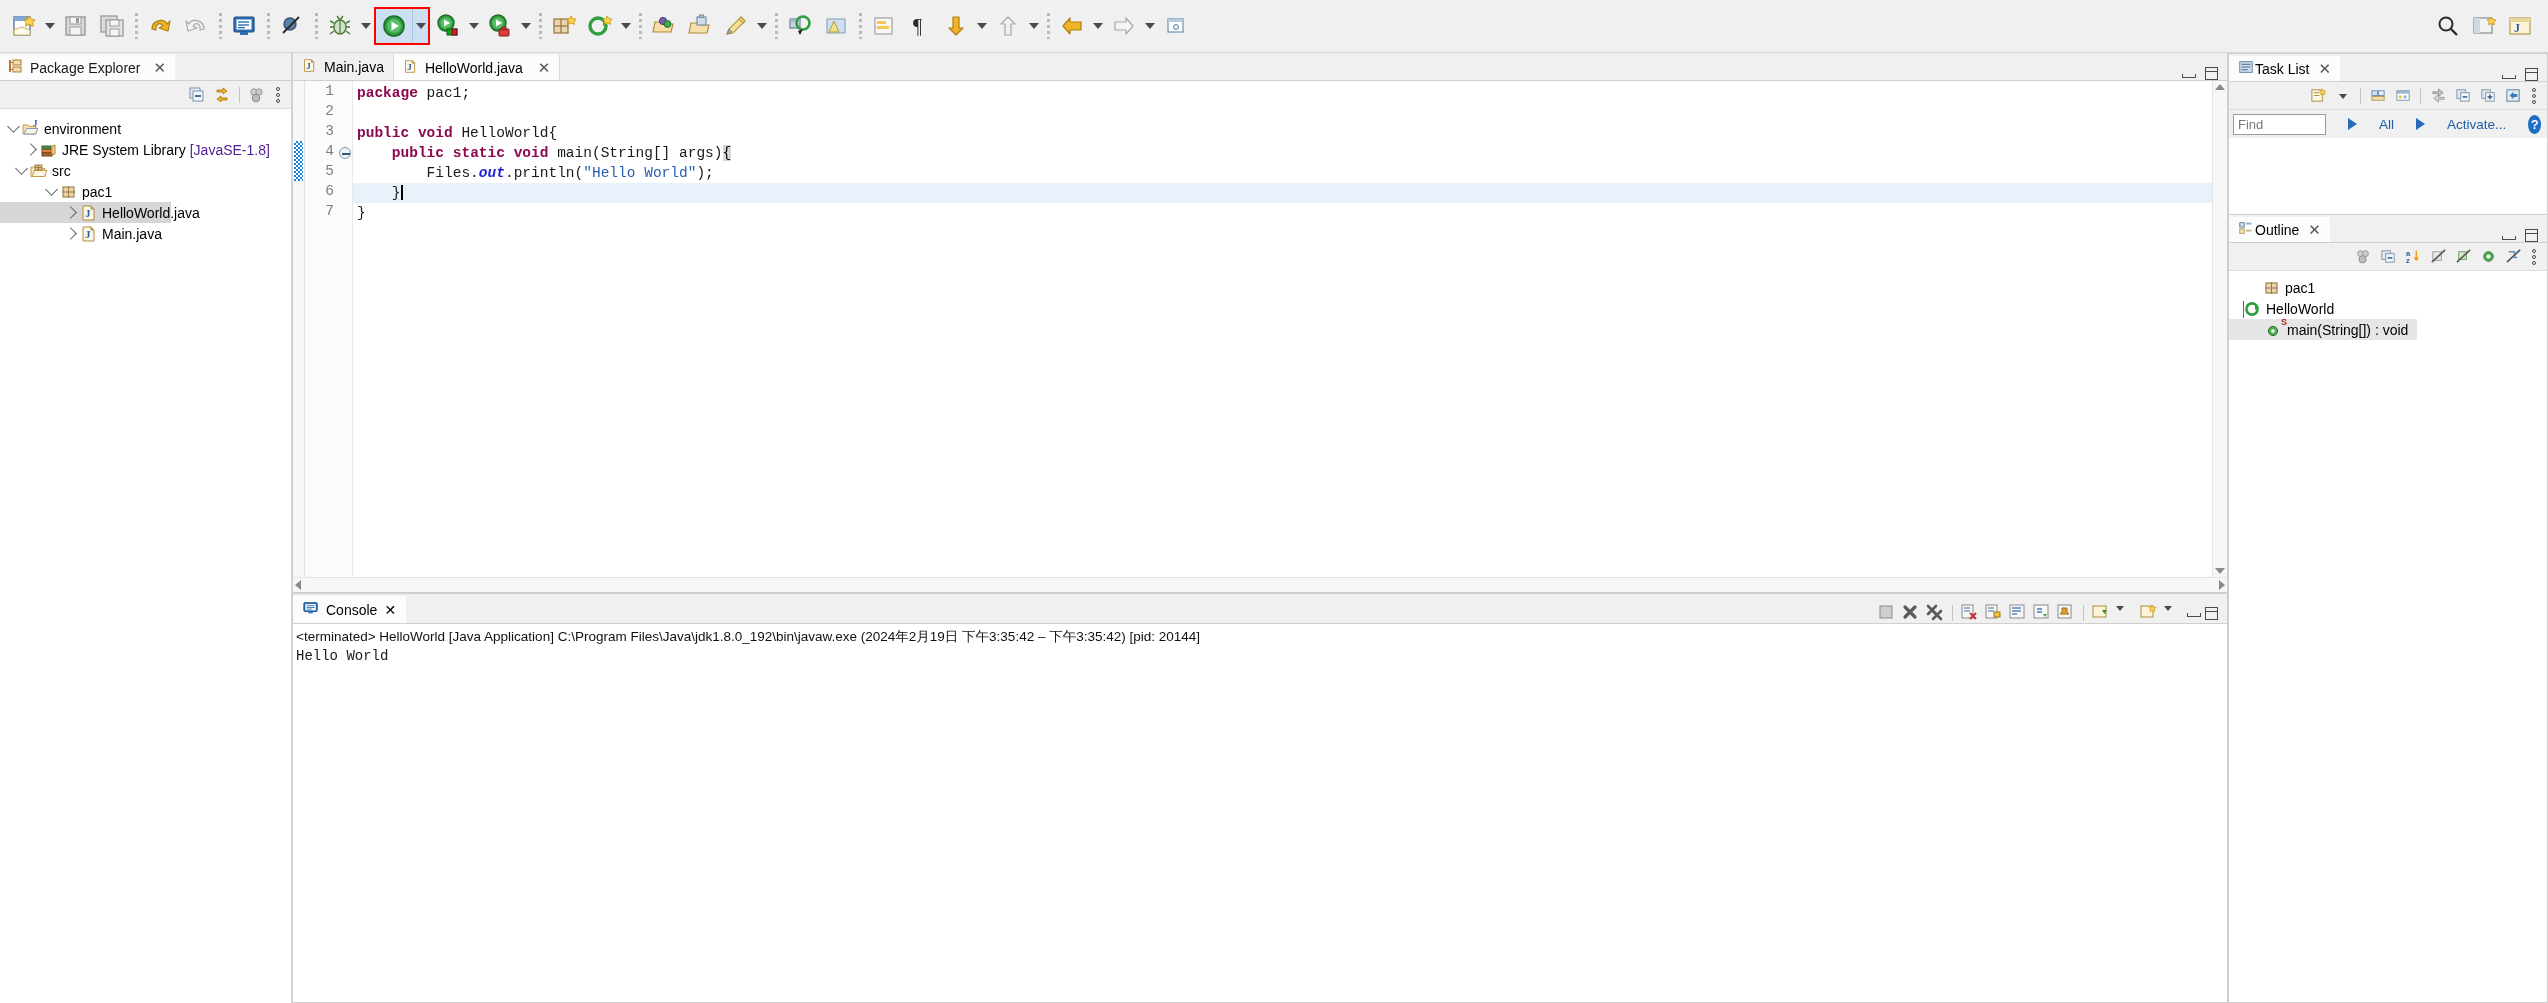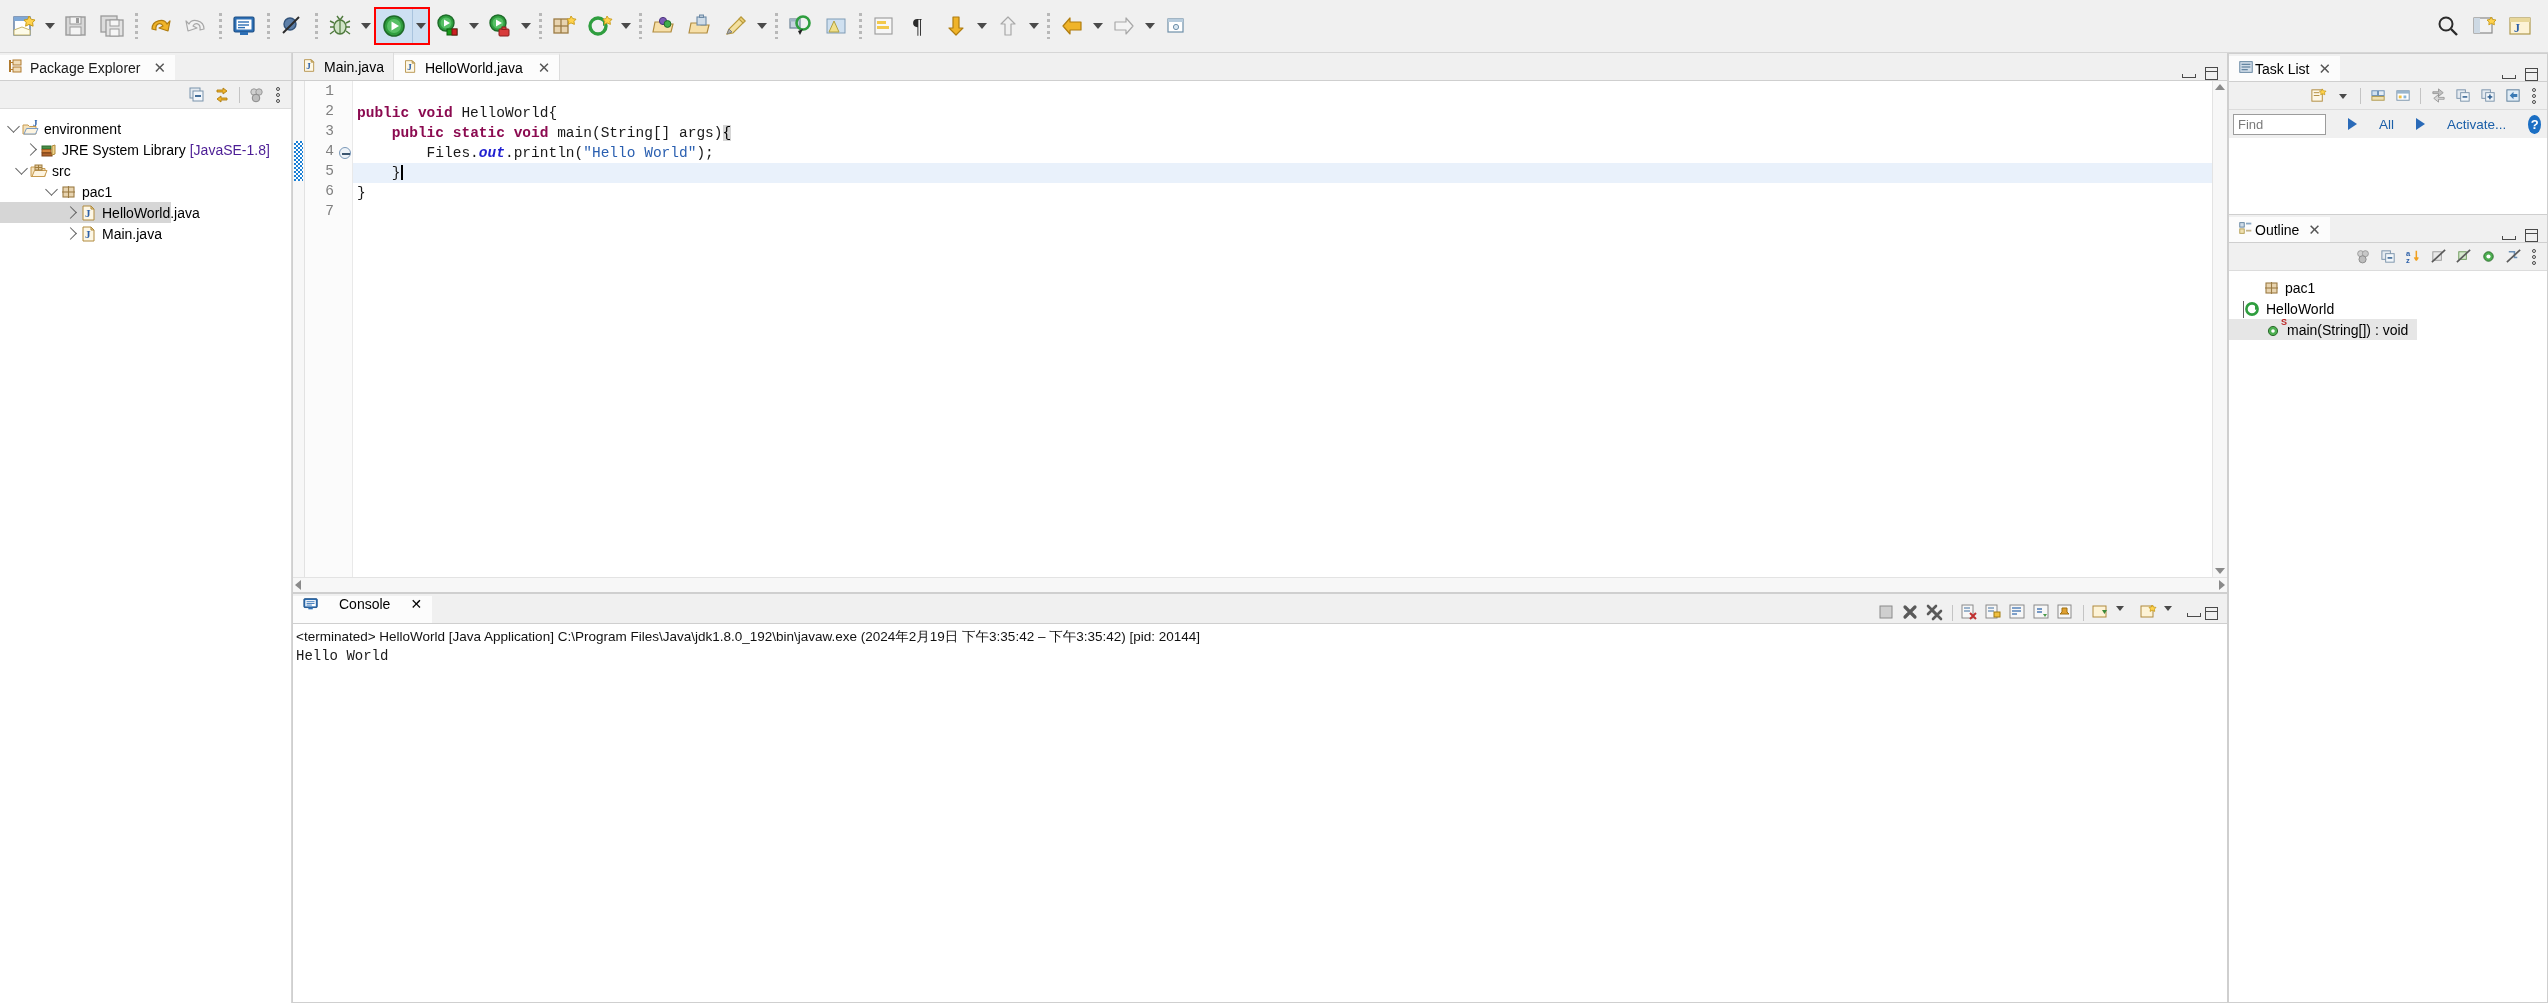--- a/index.html
+++ b/index.html
@@ -145,21 +145,21 @@
   .vscroll .ar { width:0;height:0; margin:3px 0;}
   .ar.up { border-left:5px solid transparent;border-right:5px solid transparent;border-bottom:6px solid #8a8a8a;}
   .ar.dn { border-left:5px solid transparent;border-right:5px solid transparent;border-top:6px solid #8a8a8a;}
   .hscroll { height:15px; background:#f7f7f7; border-top:1px solid #e3e3e3; display:flex; align-items:center; justify-content:space-between; padding:0 2px;}
   .ar.lf { border-top:5px solid transparent;border-bottom:5px solid transparent;border-right:6px solid #8a8a8a;}
   .ar.rt { border-top:5px solid transparent;border-bottom:5px solid transparent;border-left:6px solid #8a8a8a;}
 
   
   .console-area { flex:1; display:flex; flex-direction:column; border:1px solid #cfcfcf; background:#fff; min-height:0;}
   .cons-tabbar { height:30px; background:#f0f0f0; display:flex; align-items:flex-end; border-bottom:1px solid #cfcfcf;}
-  .cons-tab { display:flex; align-items:flex-start; gap:20px; height:29px; padding:0 10px; background:#fcfcfc; font-size:14px; border-top:2px solid #f0f0f0;}
+  .cons-tab { display:flex; align-items:center; gap:7px; height:29px; padding:0 10px; background:#fcfcfc; font-size:14px; border-top:2px solid #f0f0f0;}
   .cons-ctrl { margin-left:auto; display:flex; align-items:center; gap:4px; padding-right:9px;}
   .cons-head { font-size:13.5px; padding:4px 0 2px 3px; color:#111; white-space:nowrap;}
   .cons-body { flex:1; padding-left:3px; font-family:"Liberation Mono", monospace; font-size:14px; color:#1a1a1a; }
 
   
   .right-panel { width:320px; flex:none; display:flex; flex-direction:column; background:#f0f0f0;}
   .rp-section { display:flex; flex-direction:column; background:#fff; border:1px solid #cfcfcf; }
   .rp-tasklist { height:162px; }
   .rp-outline { flex:1; min-height:0; }
   .rp-tabbar { height:28px; background:#f0f0f0; display:flex; align-items:flex-end; border-bottom:1px solid #cfcfcf;}
@@ -638,20 +638,21 @@
             <div class="gline">3</div>
             <div class="gline">4</div>
             <div class="gline">5</div>
             <div class="gline">6</div>
             <div class="gline">7</div>
           </div>
           <div class="fold-col">
             <div class="fold-mark" style="top:66px"></div>
           </div>
           <div class="code">
+            <div class="cline"><span class="kw">package</span><span class="plain"> pac1;</span></div>
             <div class="cline"><span class="plain"></span></div>
             <div class="cline"><span class="kw">public void</span><span class="plain"> HelloWorld{</span></div>
             <div class="cline"><span class="plain">    </span><span class="kw">public static void</span><span class="plain"> main(</span><span class="plain">String</span><span class="plain">[] args)</span><span class="brkt">{</span></div>
             <div class="cline"><span class="plain">        Files.</span><span class="fld">out</span><span class="plain">.println(</span><span class="str">"Hello World"</span><span class="plain">);</span></div>
             <div class="cline hl"><span class="plain">    }</span><span class="caret"></span></div>
             <div class="cline"><span class="plain">}</span></div>
           </div>
           <div class="vscroll">
             <span class="ar up"></span>
             <span class="ar dn"></span>

